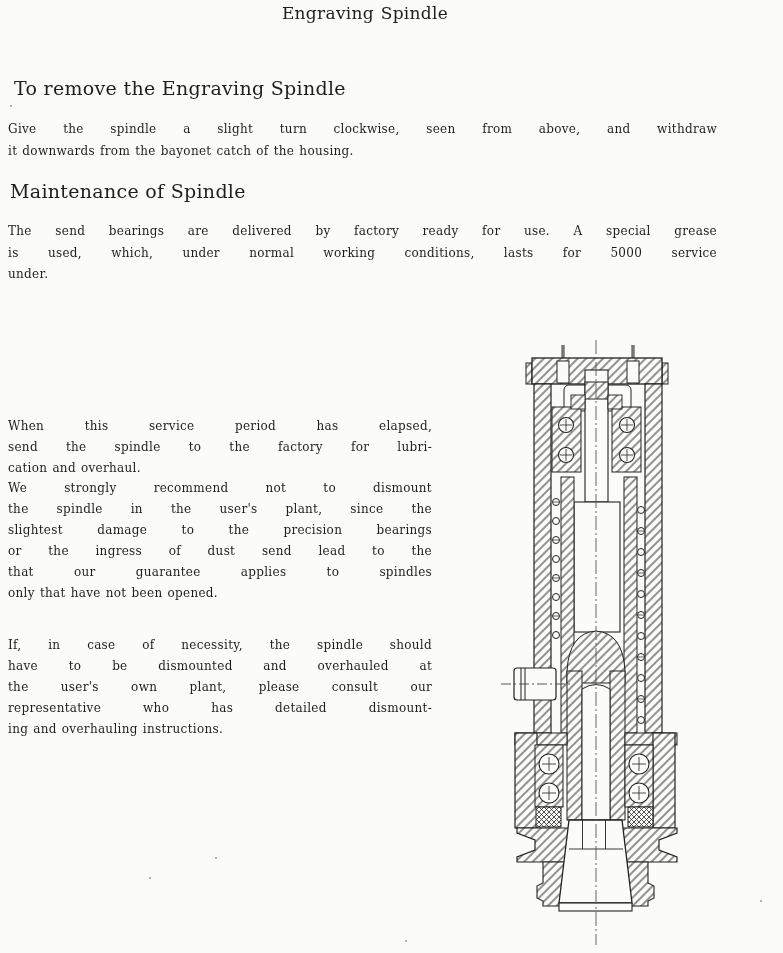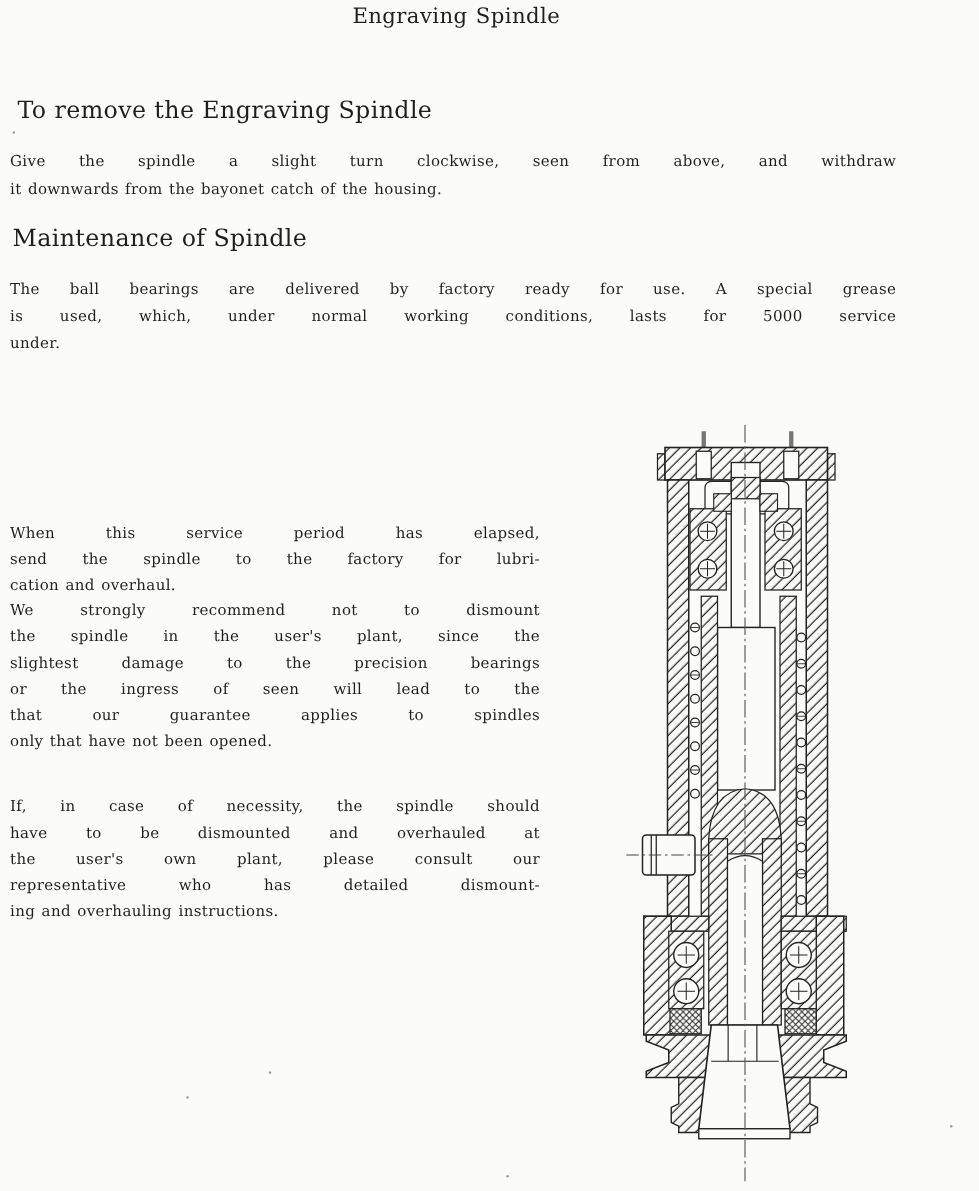--- a/index.html
+++ b/index.html
@@ -34,35 +34,35 @@
 <div class="abs title doc-text">Engraving Spindle</div>
 
 <div class="abs heading" style="left:14px; top:77px;">To remove the Engraving Spindle</div>
 <div class="abs doc-text para-wide" style="top:119px;">
     <div class="tline">Give the spindle a slight turn clockwise, seen from above, and withdraw</div>
     <div class="tline">it downwards from the bayonet catch of the housing.</div>
   </div>
 
 <div class="abs heading" style="left:10px; top:180px;">Maintenance of Spindle</div>
 <div class="abs doc-text para-wide" style="top:221px;">
-    <div class="tline">The ball bearings are delivered by factory ready for use. A special grease</div>
+    <div class="tline">The send bearings are delivered by factory ready for use. A special grease</div>
     <div class="tline">is used, which, under normal working conditions, lasts for 5000 service</div>
     <div class="tline">under.</div>
   </div>
 
 <div class="abs doc-text para-col" style="top:404px;margin-top:12px;">
     <div class="tline">When this service period has elapsed,</div>
     <div class="tline">send the spindle to the factory for lubri-</div>
     <div class="tline">cation and overhaul.</div>
   </div>
 <div class="abs doc-text para-col" style="top:478px;">
     <div class="tline">We strongly recommend not to dismount</div>
     <div class="tline">the spindle in the user's plant, since the</div>
     <div class="tline">slightest damage to the precision bearings</div>
-    <div class="tline">or the ingress of seen will lead to the</div>
+    <div class="tline">or the ingress of dust send lead to the</div>
     <div class="tline">that our guarantee applies to spindles</div>
     <div class="tline">only that have not been opened.</div>
   </div>
 <div class="abs doc-text para-col" style="top:635px;">
     <div class="tline">If, in case of necessity, the spindle should</div>
     <div class="tline">have to be dismounted and overhauled at</div>
     <div class="tline">the user's own plant, please consult our</div>
     <div class="tline">representative who has detailed dismount-</div>
     <div class="tline">ing and overhauling instructions.</div>
   </div>

